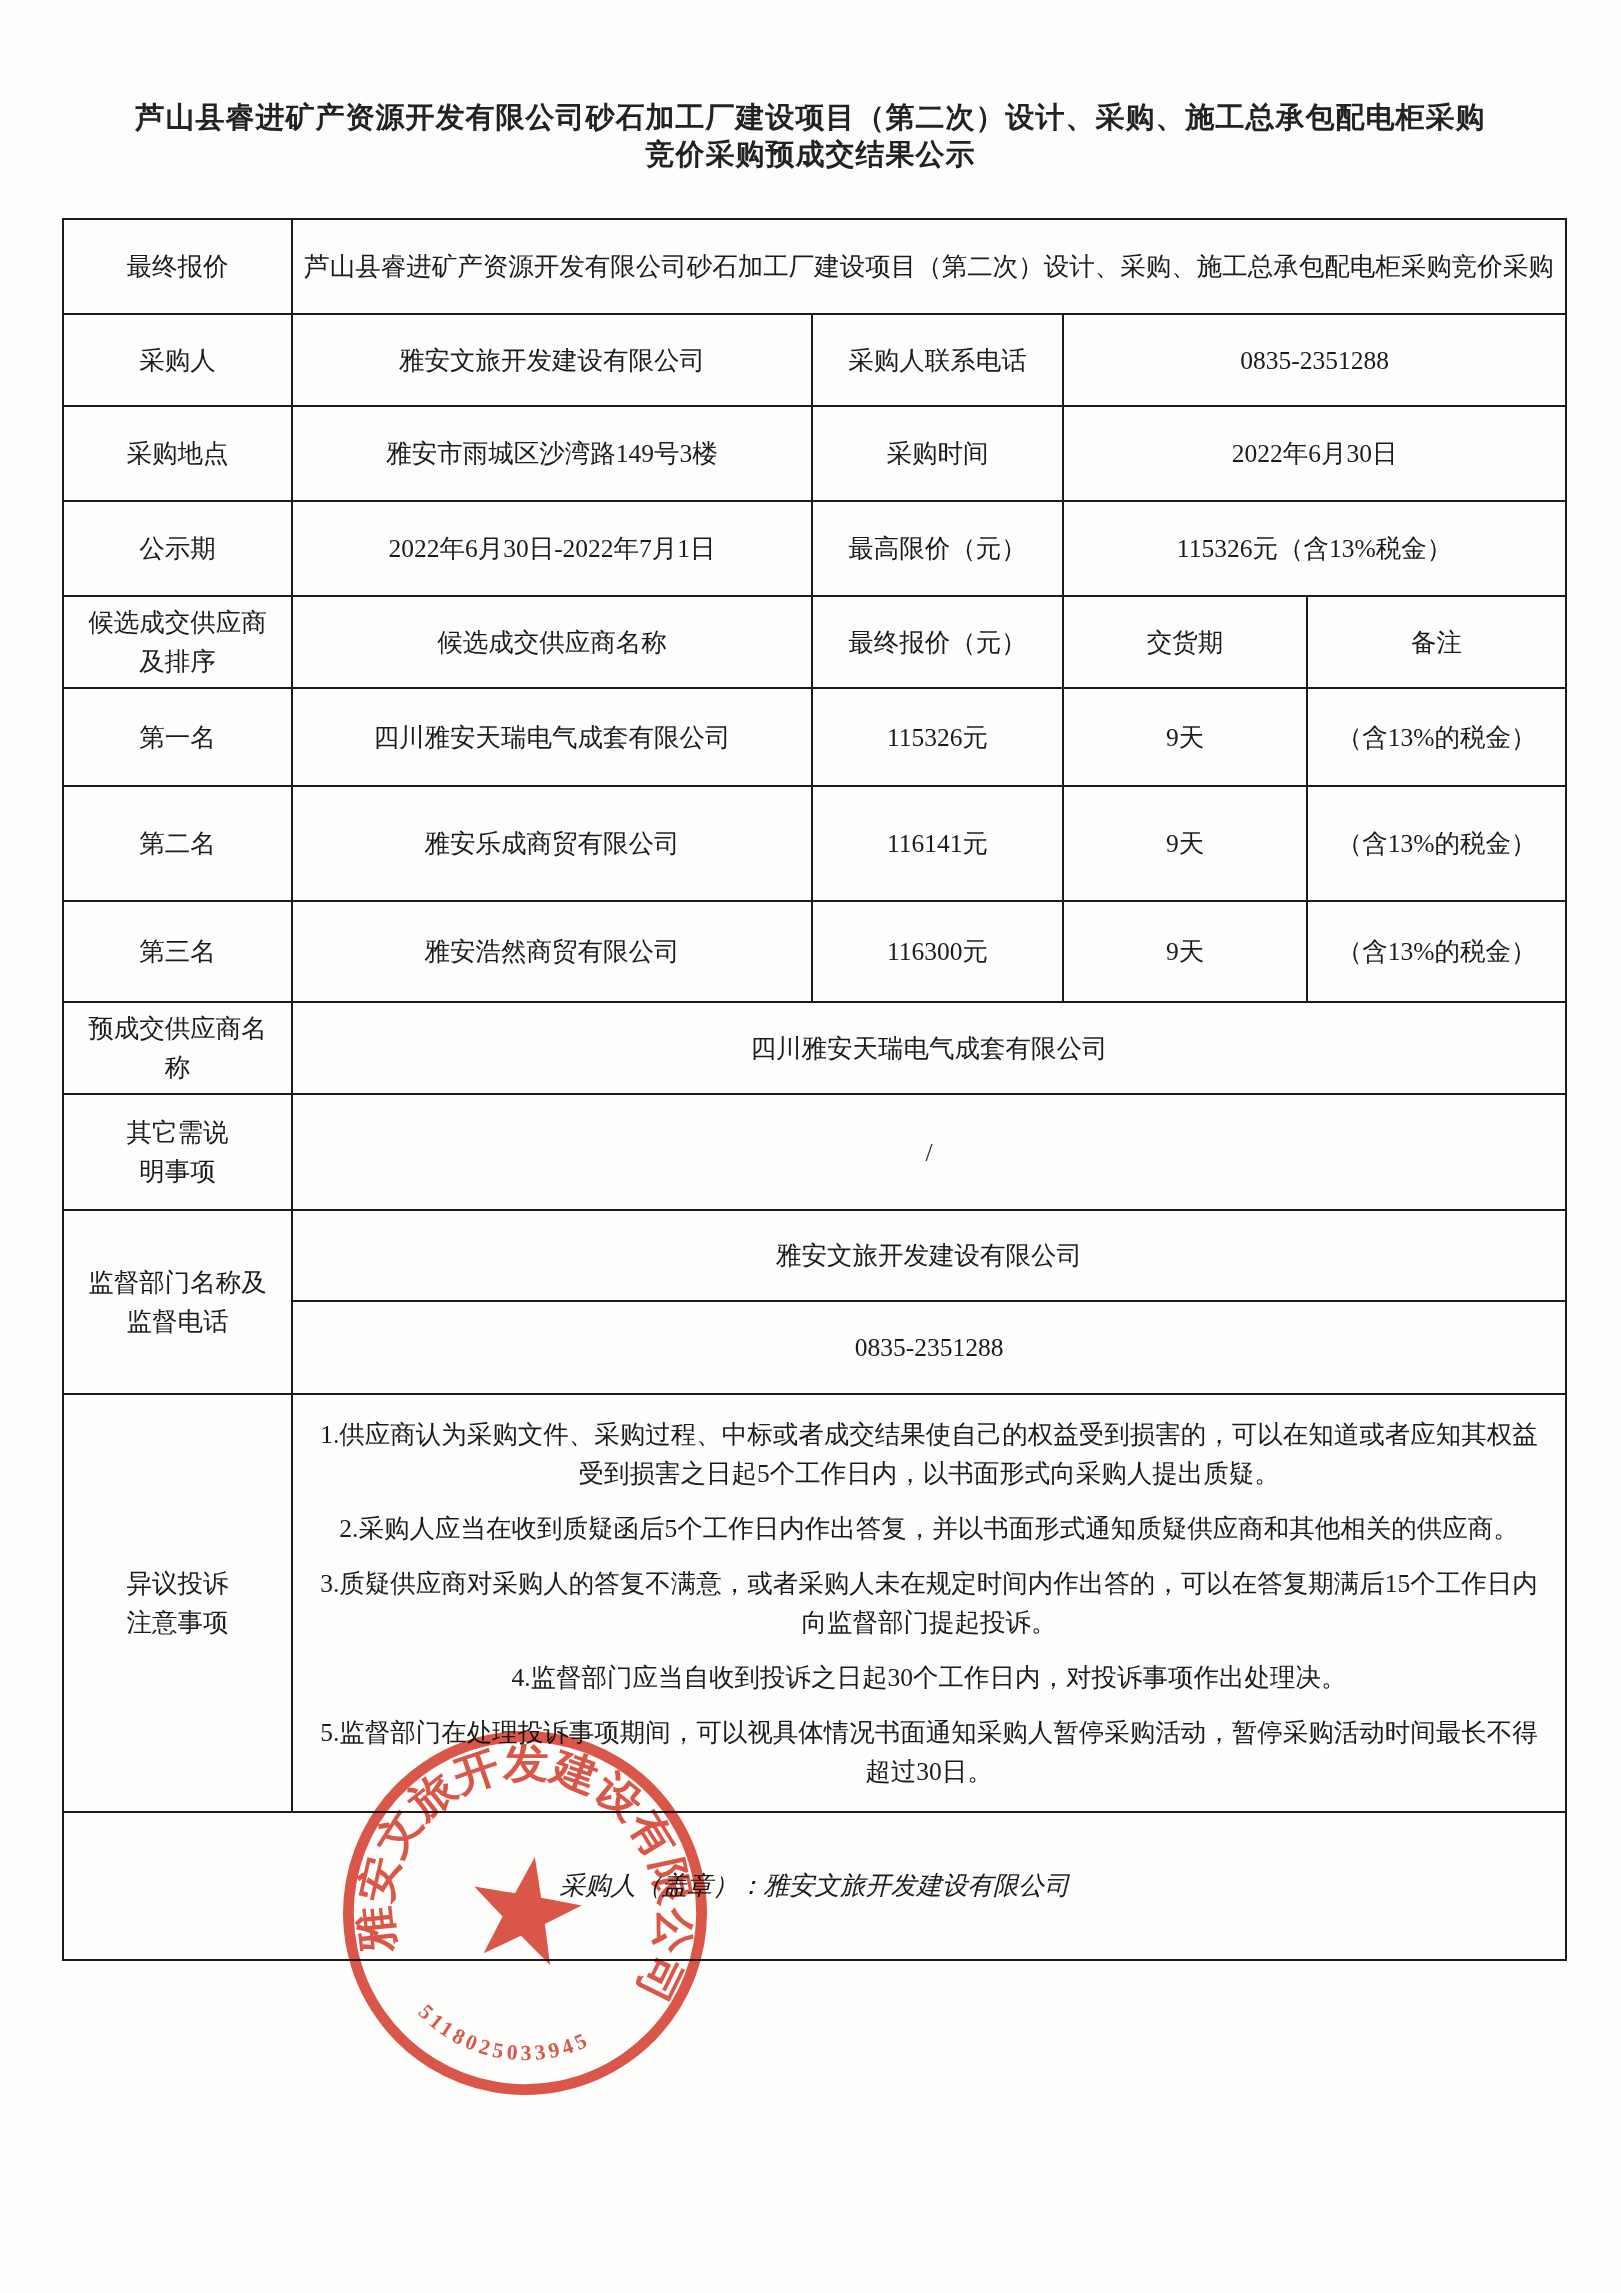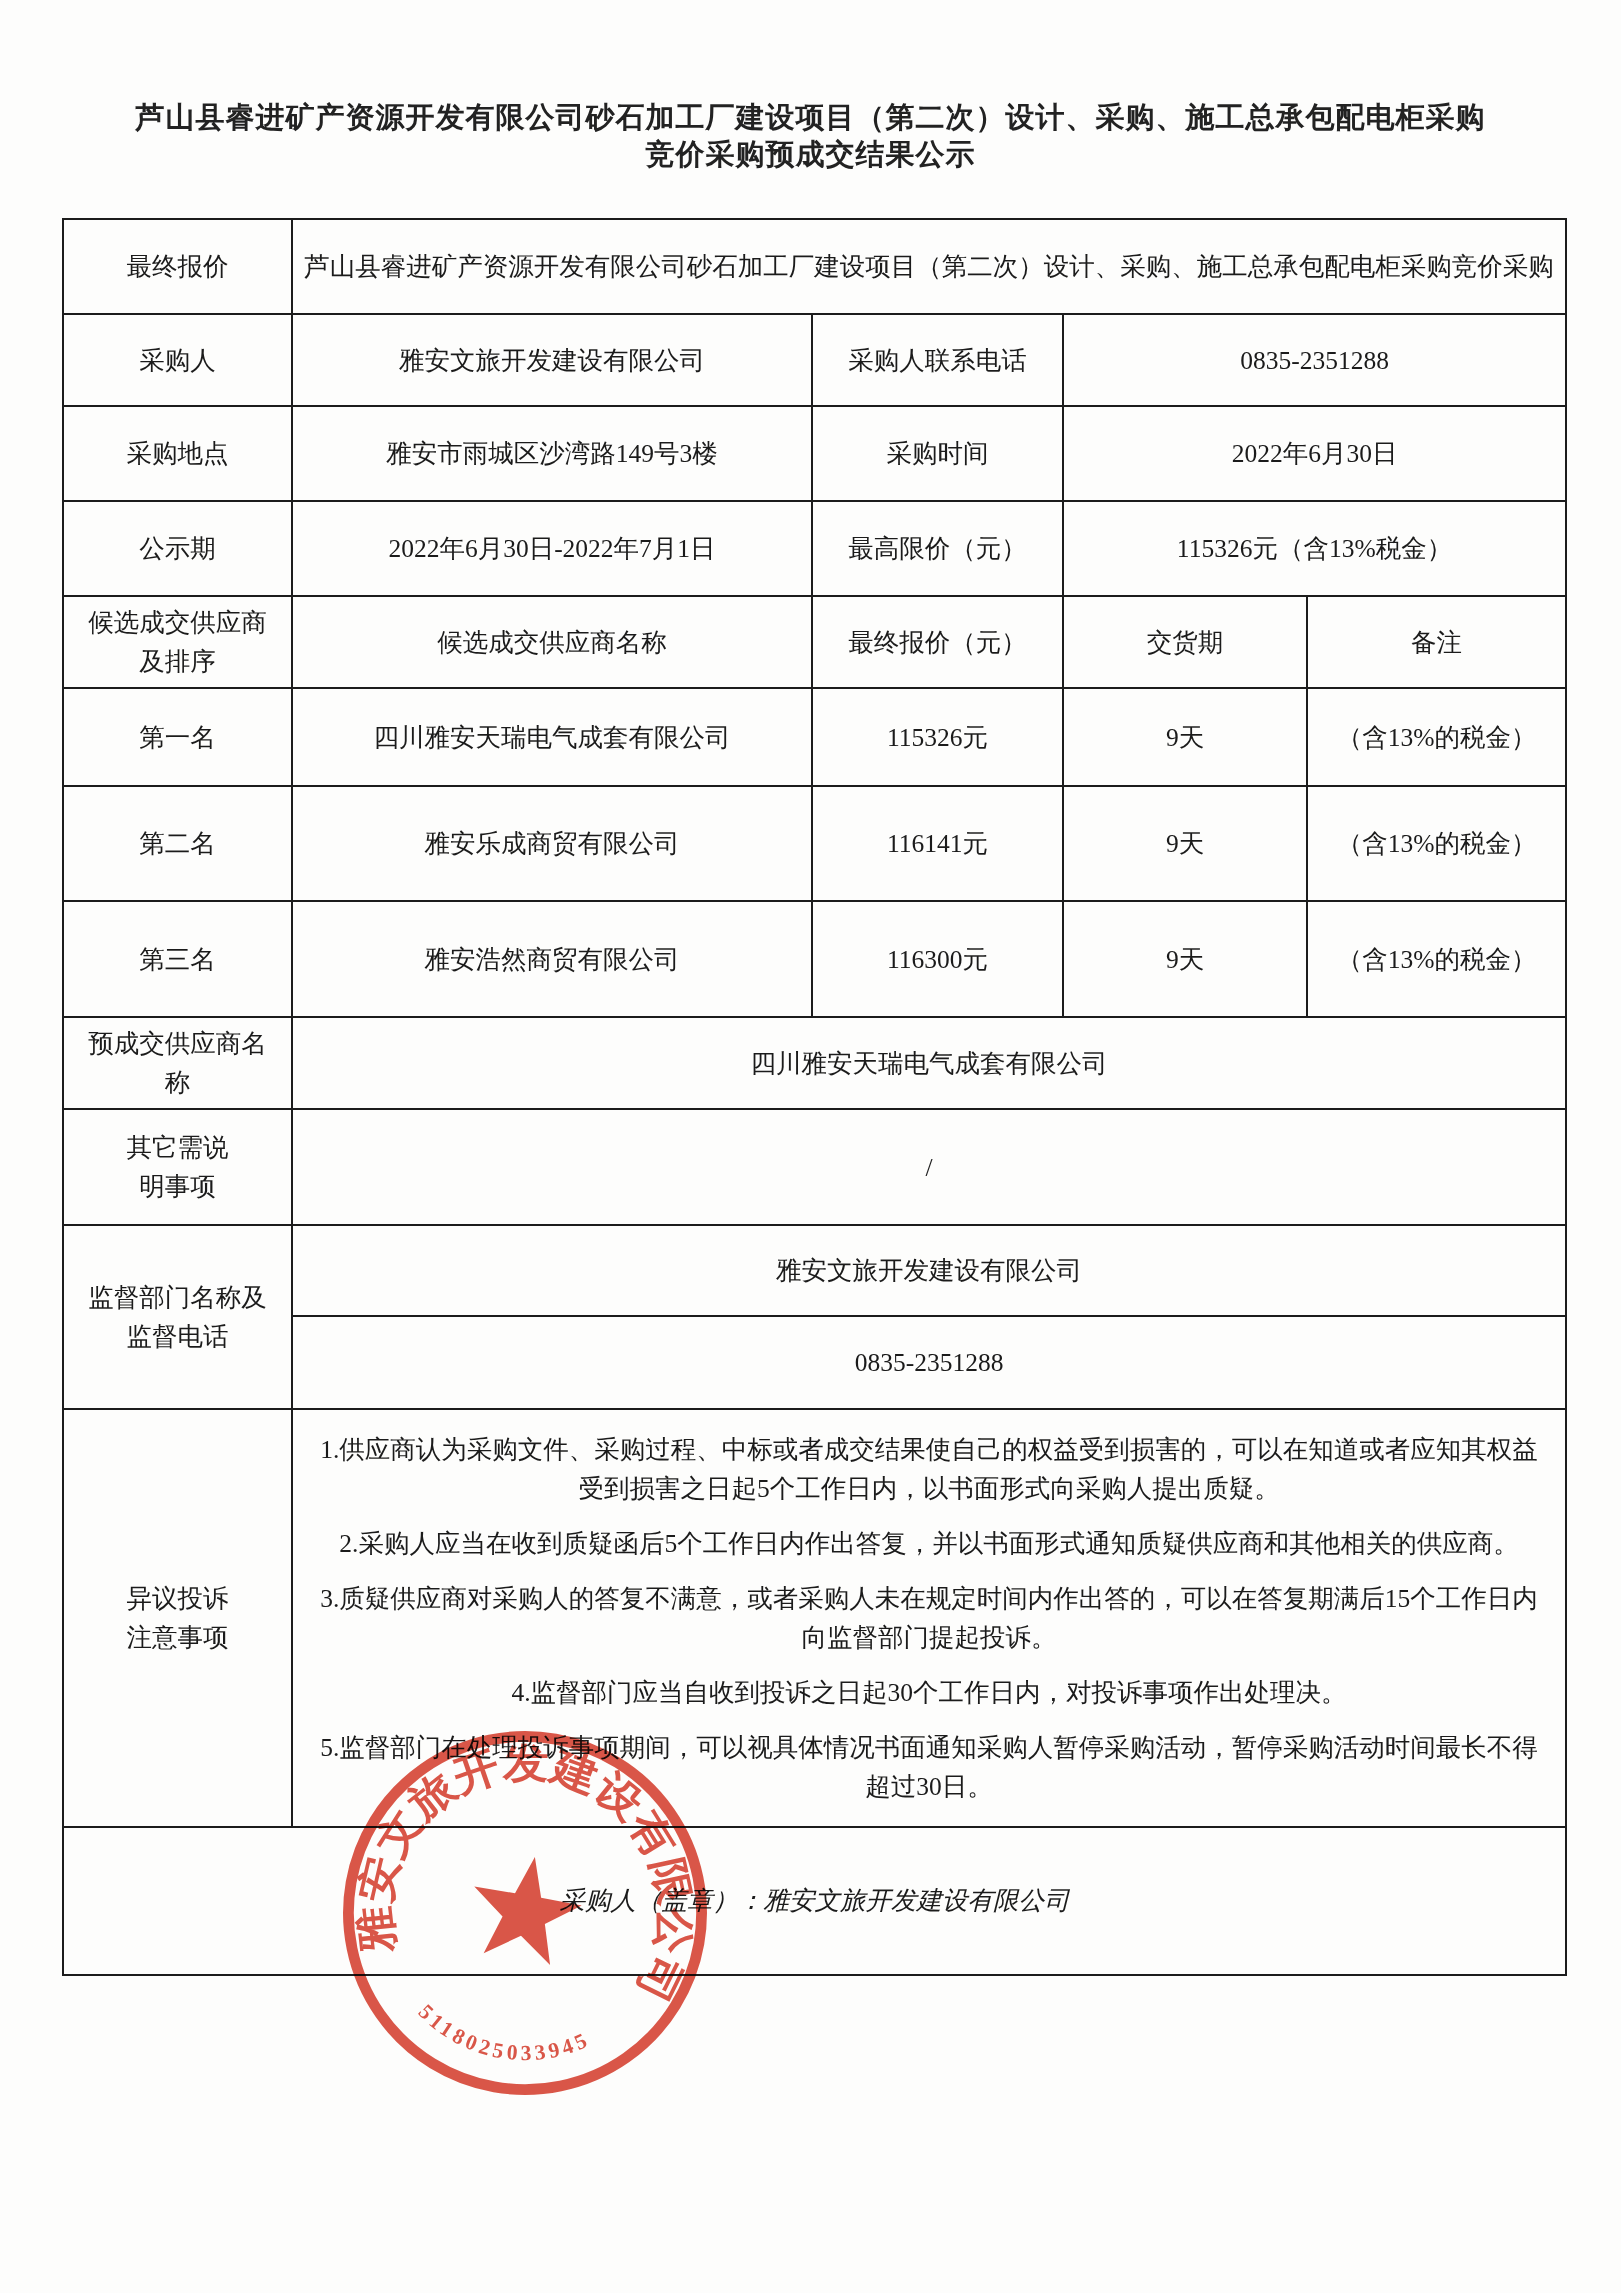--- a/index.html
+++ b/index.html
@@ -125,21 +125,21 @@
     </tr>
 
     <tr style="height:115px">
       <td>第二名</td>
       <td>雅安乐成商贸有限公司</td>
       <td>116141元</td>
       <td>9天</td>
       <td>（含13%的税金）</td>
     </tr>
 
-    <tr style="height:116px">
+    <tr style="height:101px">
       <td>第三名</td>
       <td>雅安浩然商贸有限公司</td>
       <td>116300元</td>
       <td>9天</td>
       <td>（含13%的税金）</td>
     </tr>
 
     <tr style="height:92px">
       <td class="lbl">预成交供应商名
 称</td>

